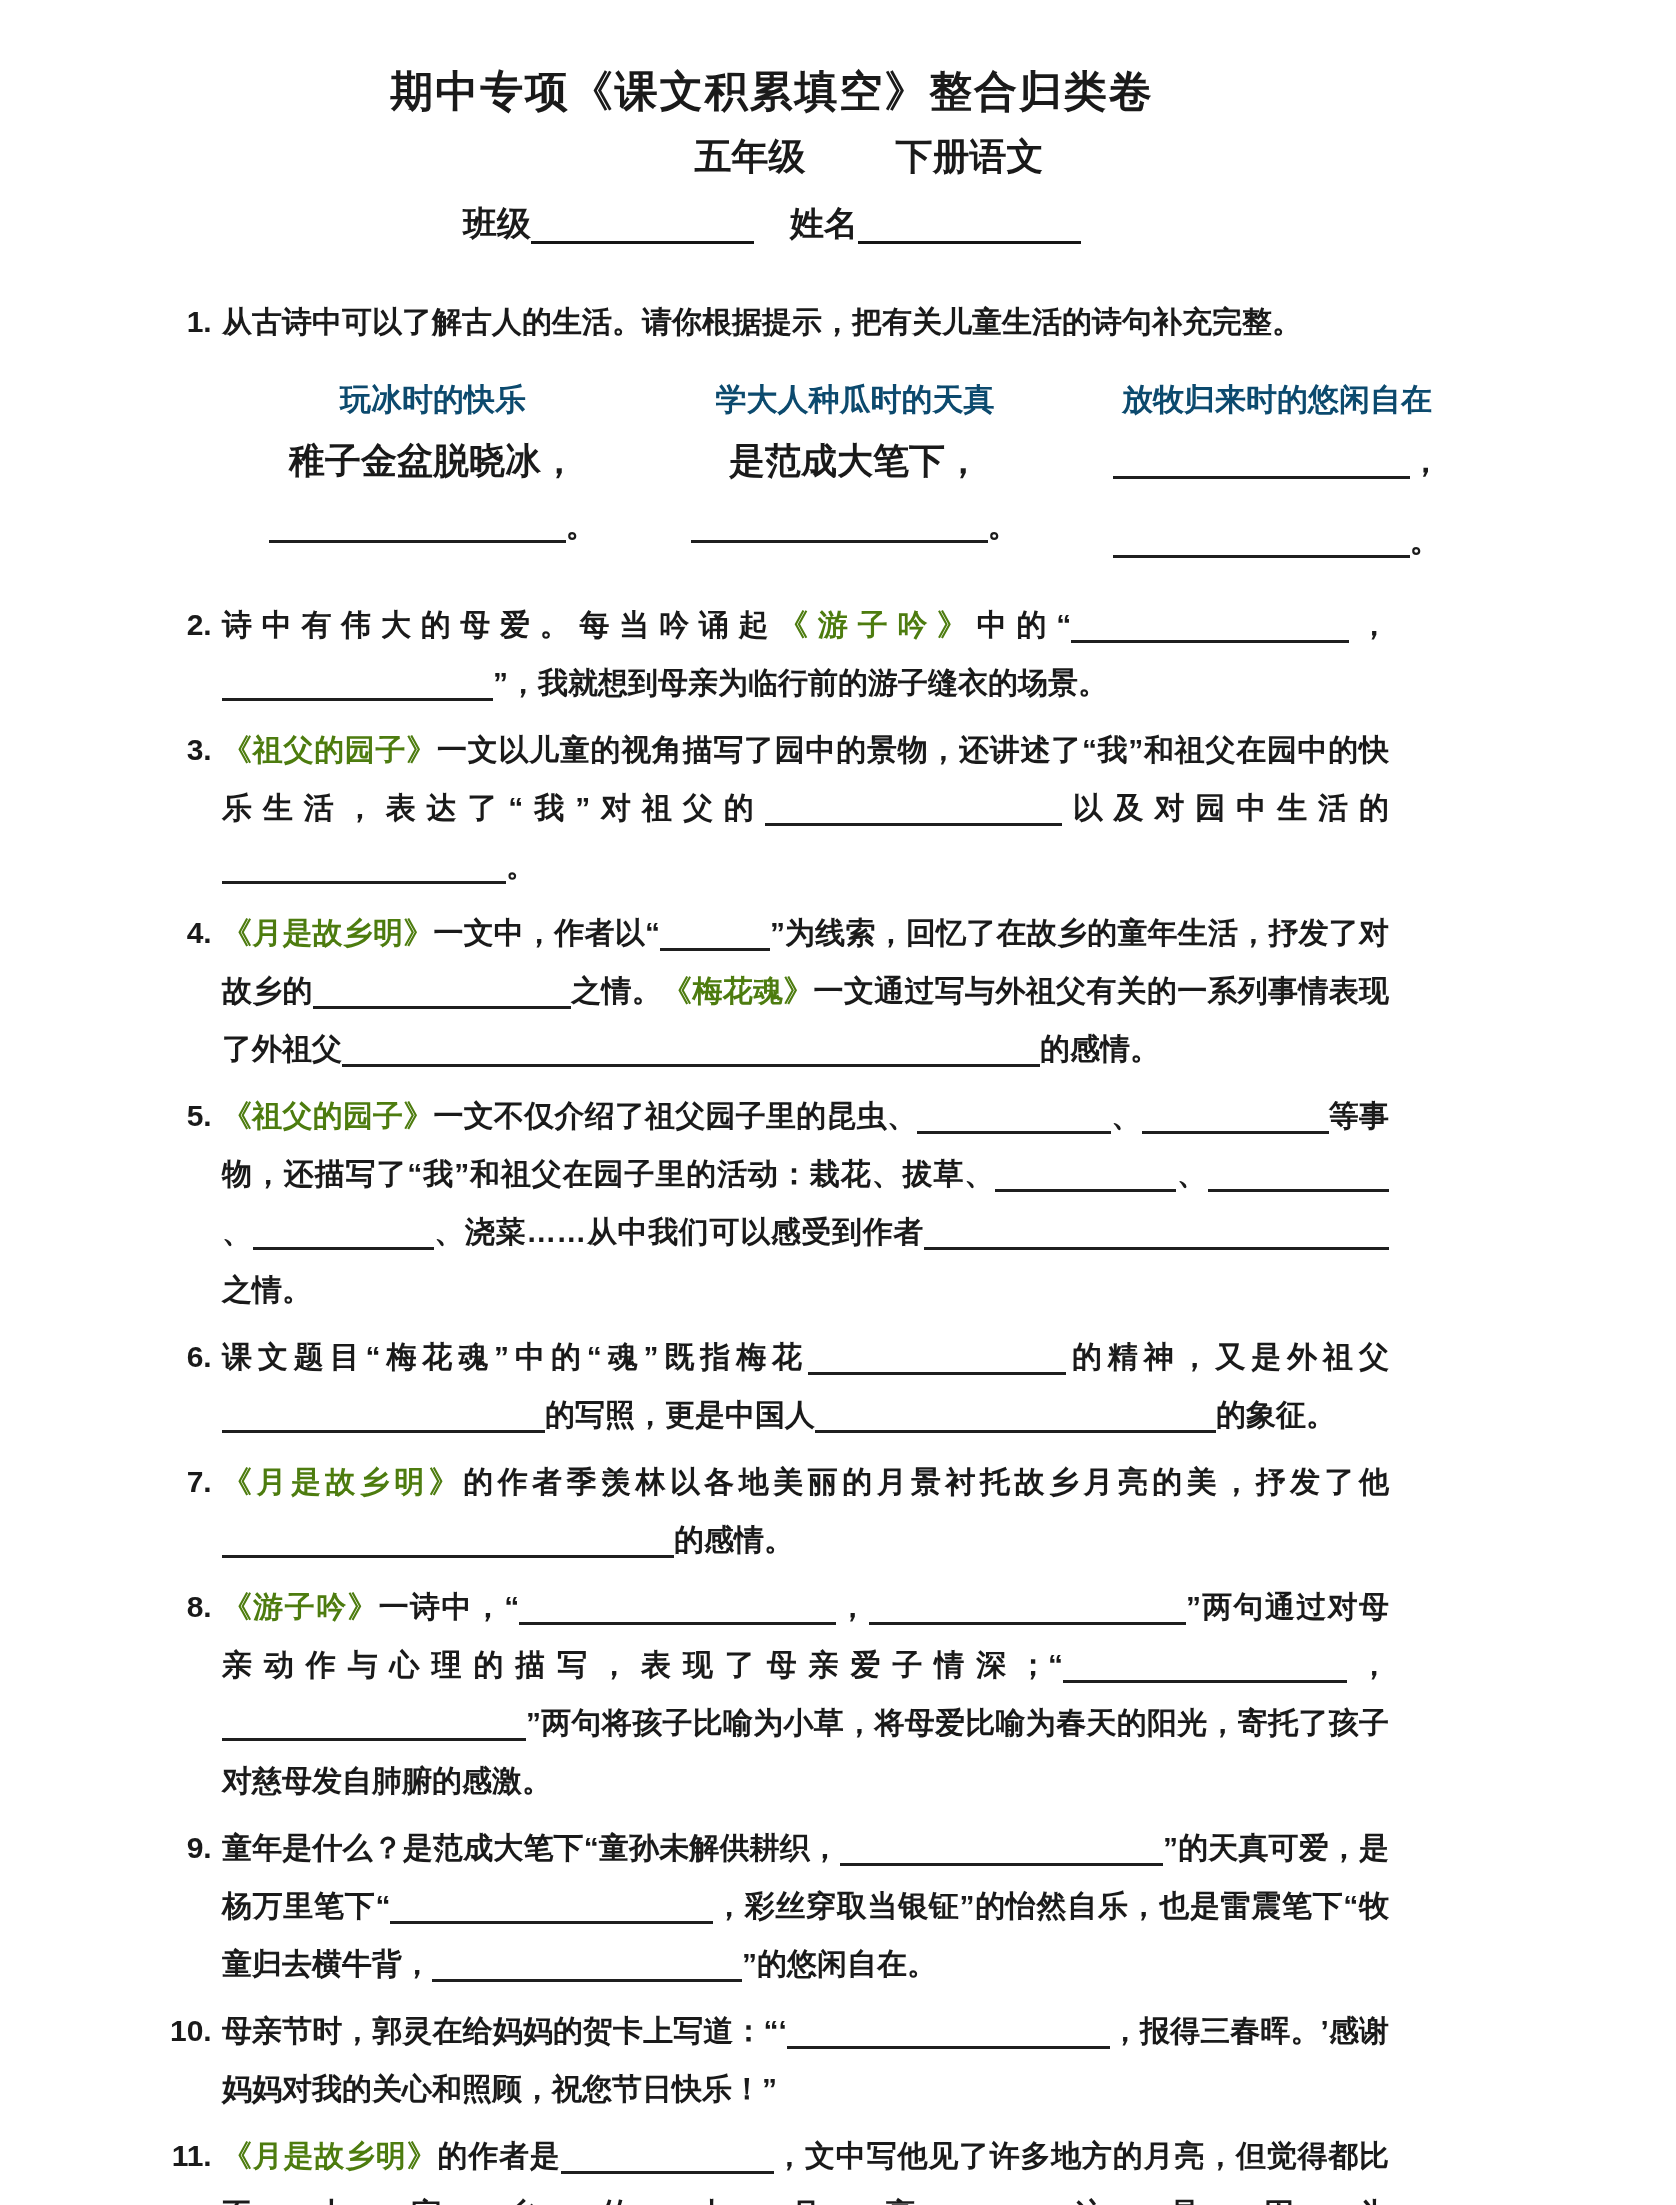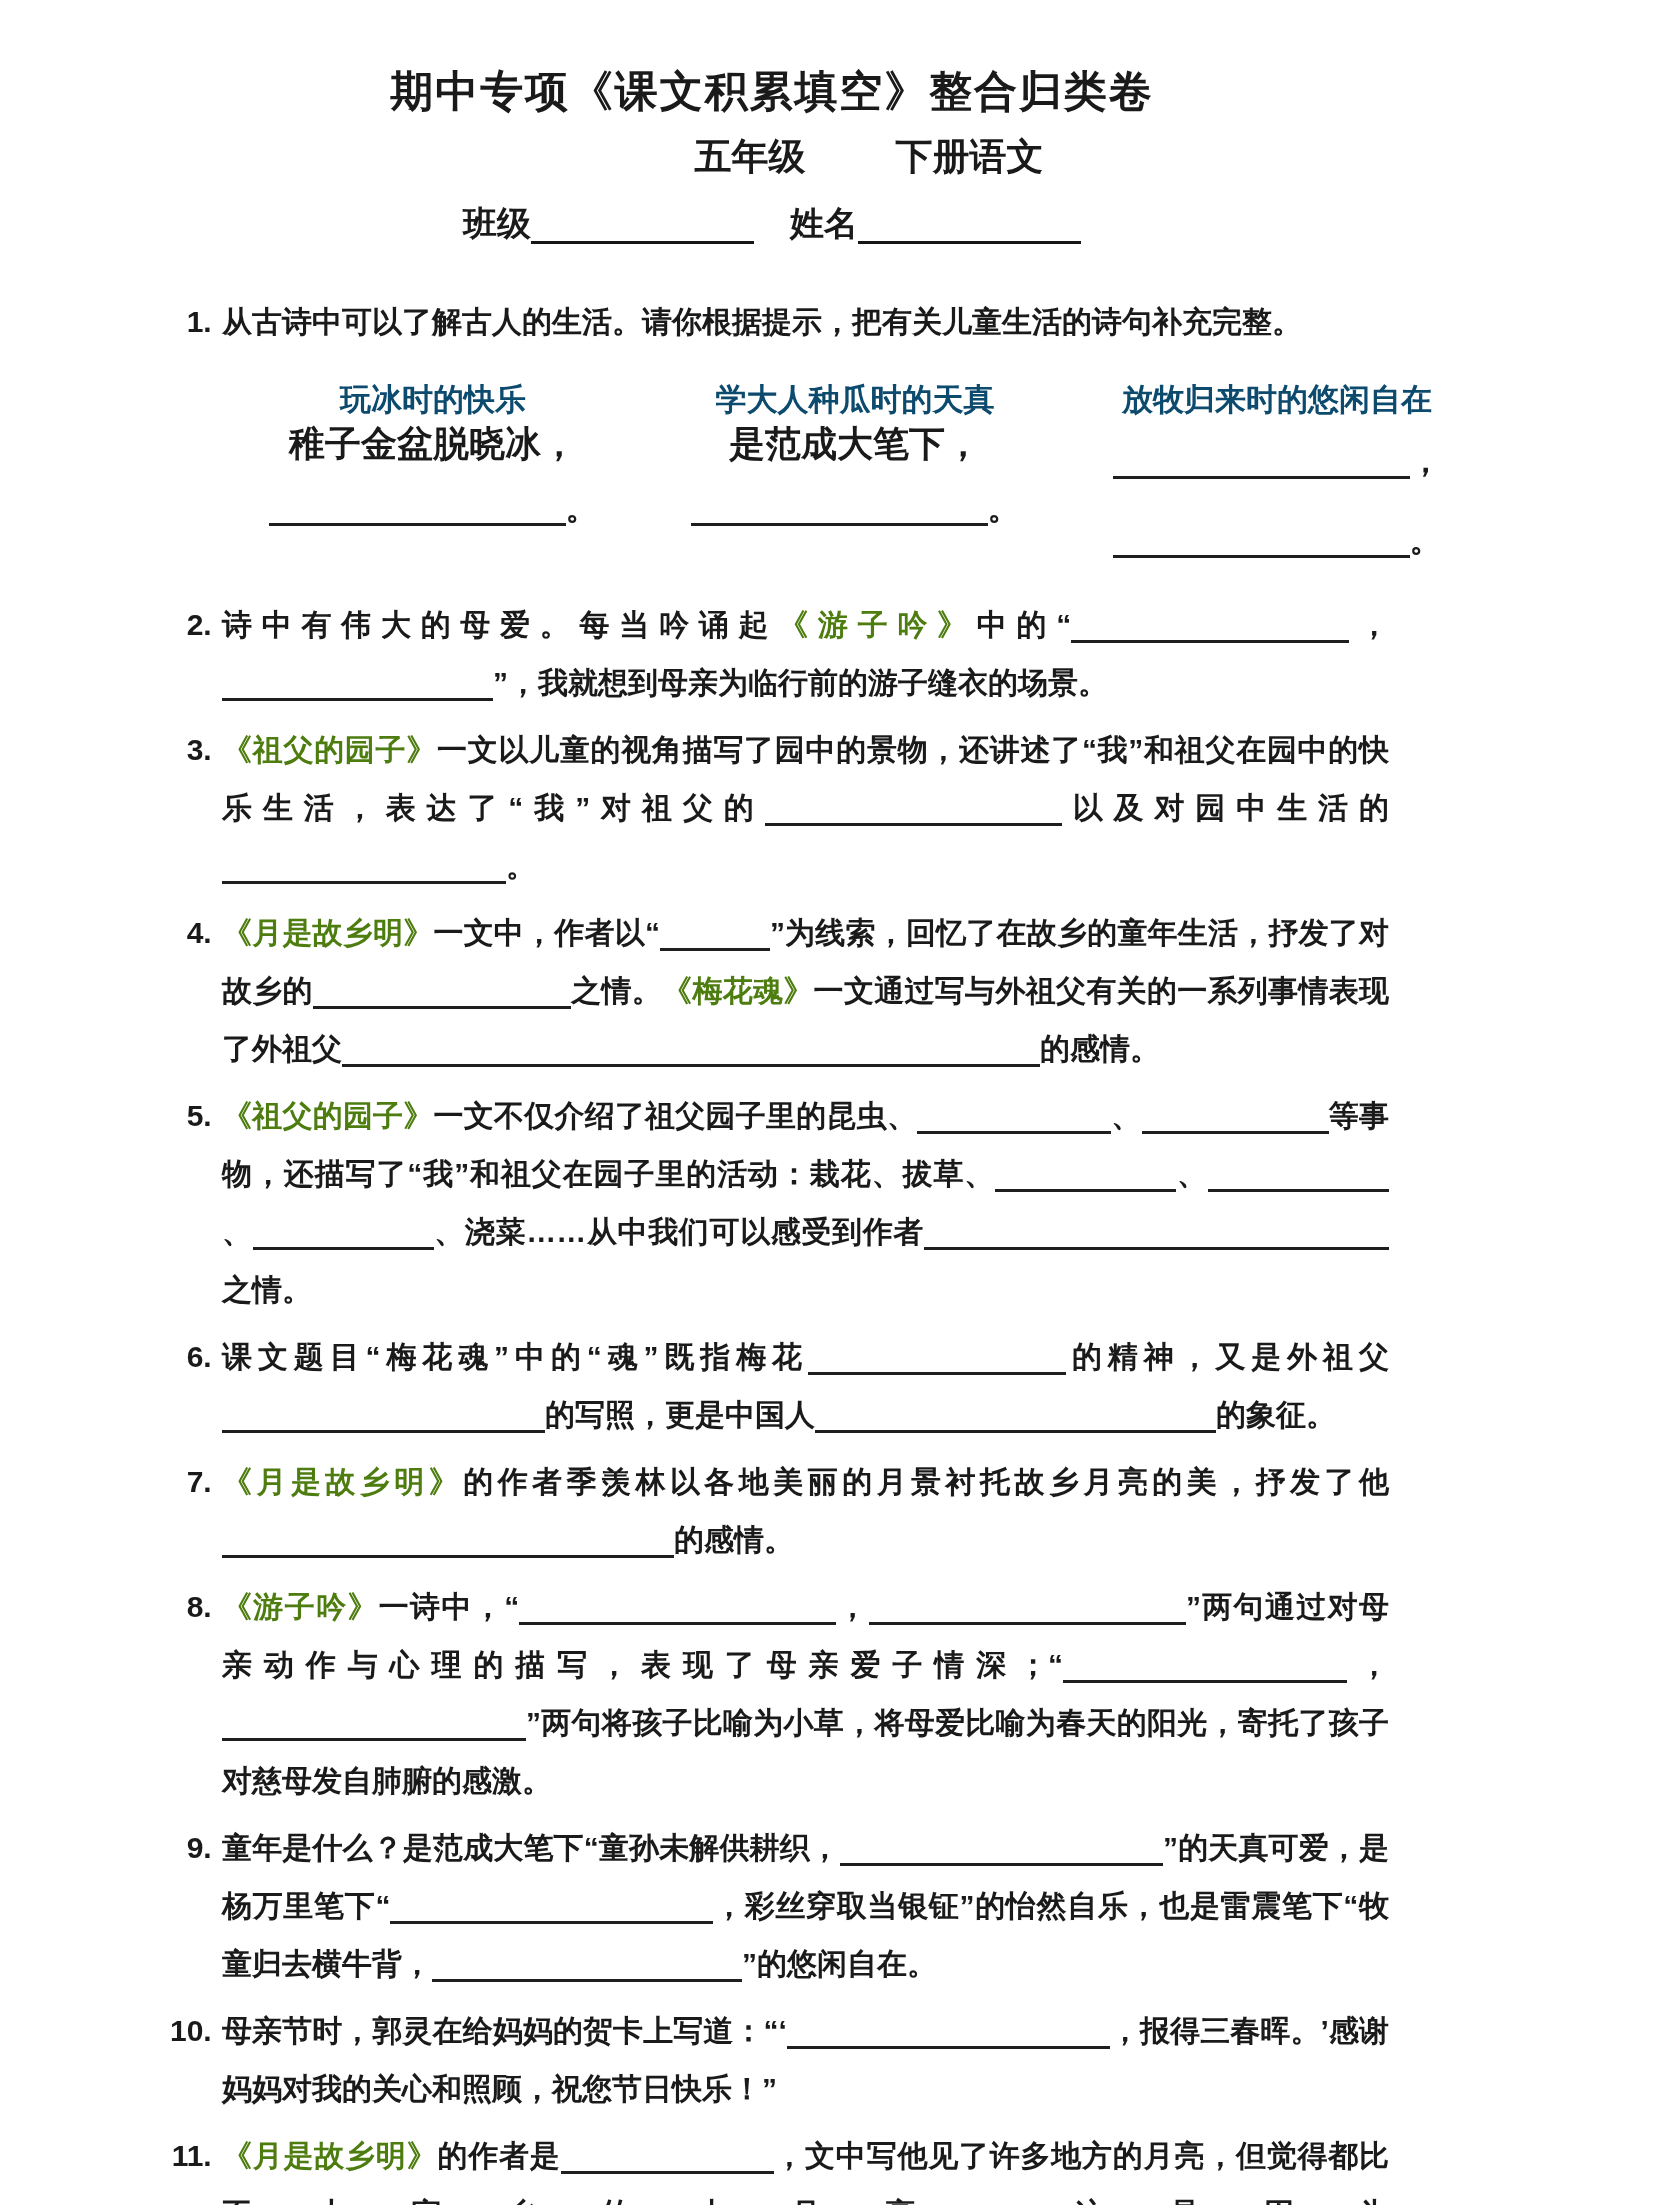--- a/index.html
+++ b/index.html
@@ -26,21 +26,21 @@
         font-size:30px;font-weight:700;line-height:58px;}
   .qbody{flex:1;font-size:30px;font-weight:700;line-height:58px;text-align:justify;}
   .seg-red{color:#4d7c0f;}
   .seg-blank{display:inline-block;height:7.8px;border-bottom:3.2px solid #1f1f1f;vertical-align:-7.8px;}
 
   
   .q1-table{display:flex;margin:28.4px 0 36px 67px;width:1266px;}
   .q1-col{flex:1;text-align:center;}
   .q1-header{font-size:31px;font-weight:800;color:#0c4a6e;line-height:41px;}
   .q1-poem{font-family:"DejaVu Serif","Liberation Serif",serif;font-size:36px;font-weight:600;
-           margin-top:0;line-height:47px;}
+           margin-top:17px;line-height:47px;}
   .q1-blankrow{margin-top:22px;line-height:39px;font-size:32px;font-weight:700;}
   .q1-blank{display:inline-block;height:7.8px;border-bottom:3.2px solid #1f1f1f;vertical-align:-6.5px;width:297px;}
 
   
   .footer{position:absolute;left:0;bottom:37px;width:100%;text-align:center;
           font-family:"DejaVu Serif","Liberation Serif",serif;font-size:30px;font-weight:400;}
 </style>
 </head>
 <body>
 

